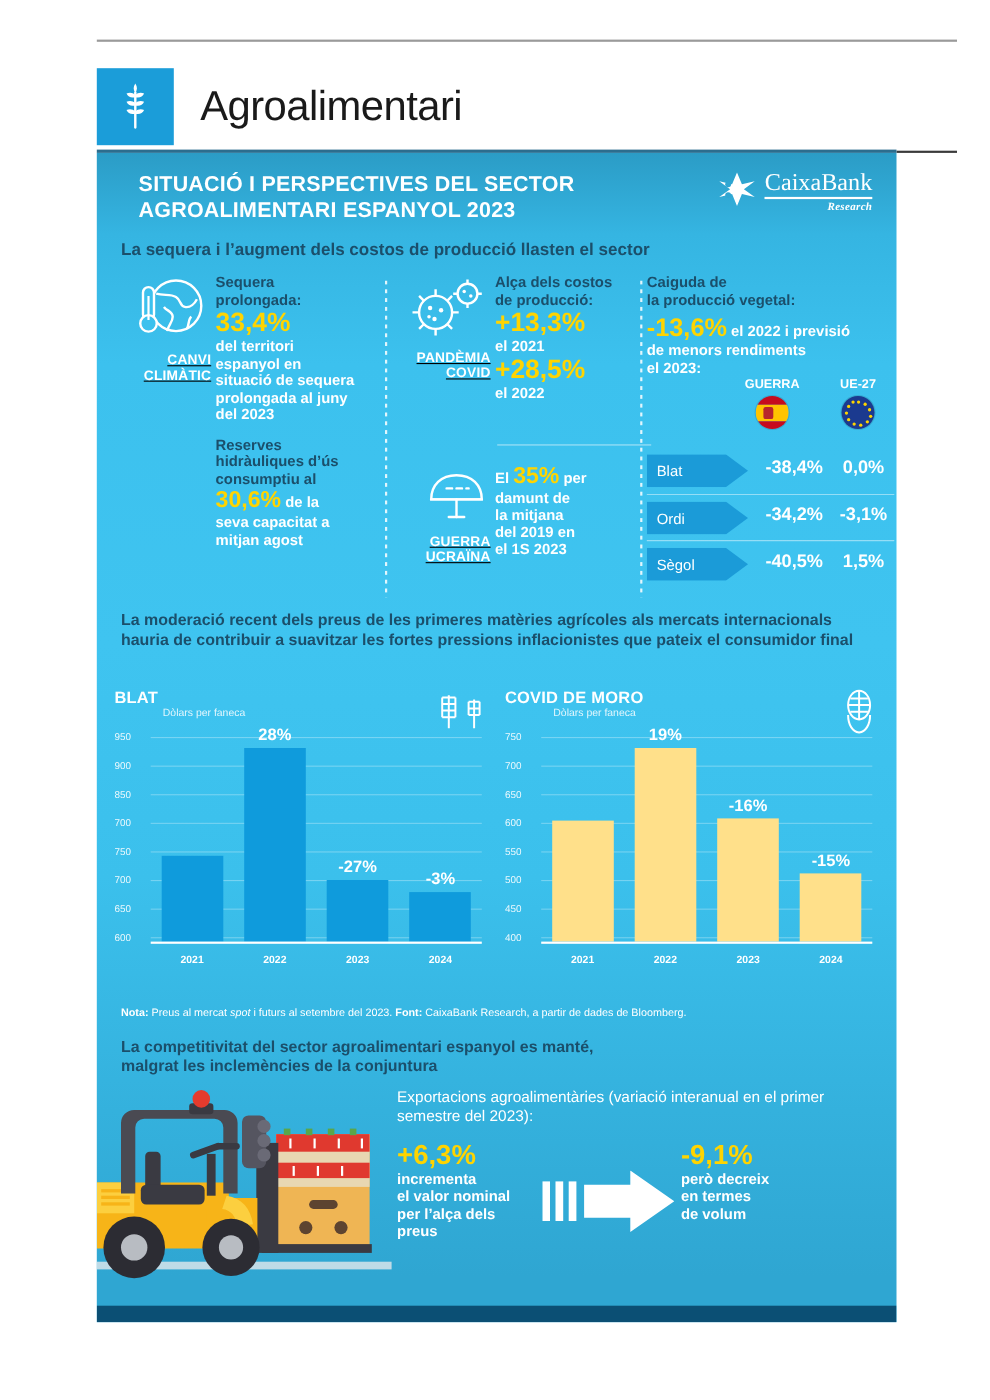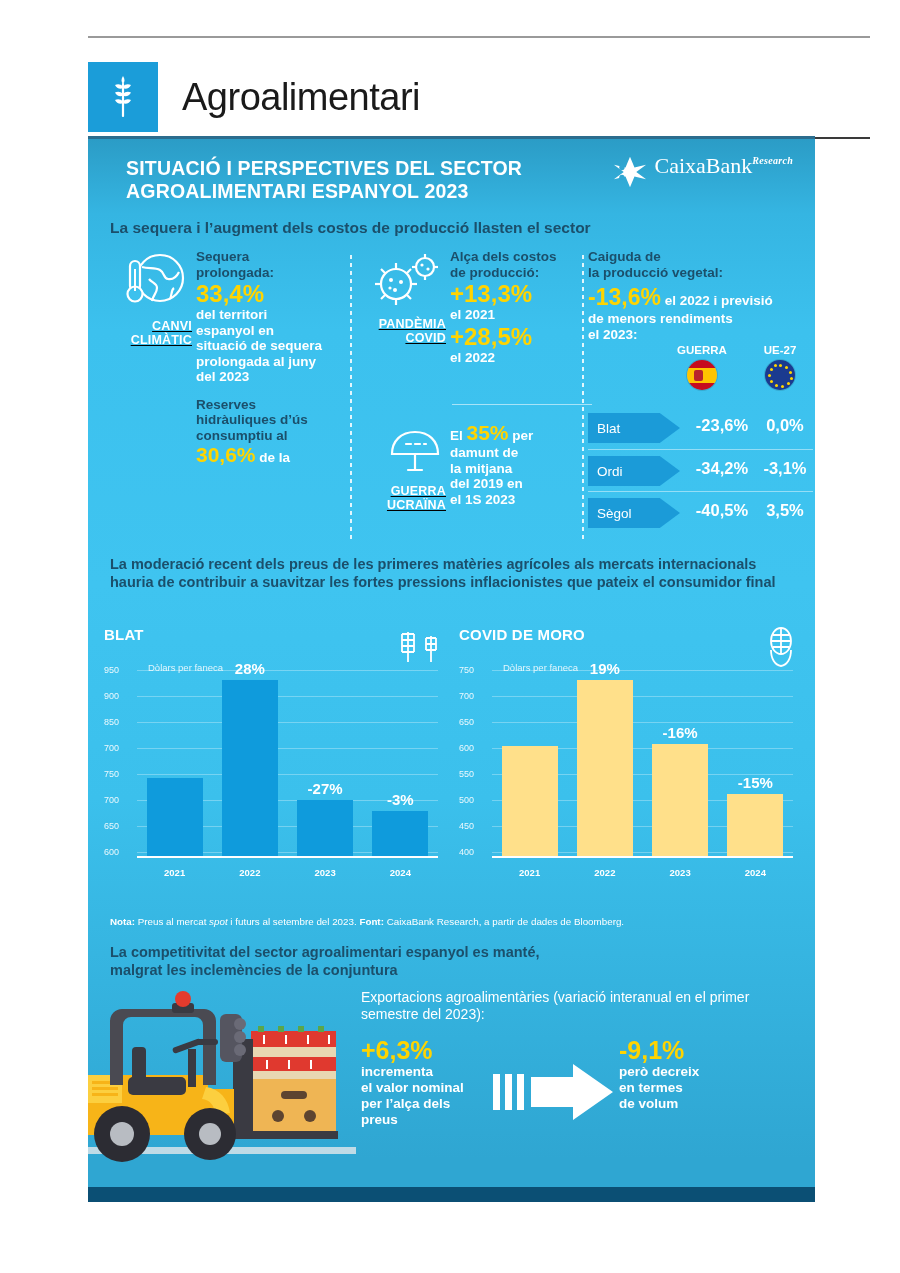--- a/index.html
+++ b/index.html
@@ -60,21 +60,21 @@
     letter-spacing: 0.2px;
   }
   .subtitle {
     position: absolute; left: 22px; top: 80px; width: 660px;
     color: #1b4f6b; font-weight: bold; font-size: 15.5px;
   }
 
   
   .cx-logo { position: absolute; right: 22px; top: 16px; display: flex; align-items: flex-start; }
   .cx-star { width: 36px; height: 34px; margin-right: 7px; }
-  .cx-text { display: flex; flex-direction: row; align-items: stretch; }
+  .cx-text { display: flex; flex-direction: column; align-items: stretch; }
   .cx-name { font-family: "Liberation Serif", serif; color:#fff; font-size: 22px; line-height: 22px; }
   .cx-underline { height: 1.5px; background: #fff; margin: 2px 0 2px 0; }
   .cx-research {
     font-family: "Liberation Serif", serif; color: #fff; font-size: 10px;
     font-weight: bold; font-style: italic; text-align: right; letter-spacing: .3px;
   }
 
   
   .facts { position: absolute; left: 0; top: 110px; width: 100%; height: 300px; }
   .col { position: absolute; top: 0; }
@@ -150,21 +150,21 @@
     position: absolute; left: 22px; top: 417px; width: 680px;
     color: #1b4f6b; font-weight: bold; font-size: 14.5px; line-height: 17.5px;
   }
 
   
   .charts { position: absolute; left: 16px; top: 487px; width: 700px; height: 280px; }
   .chart { position: absolute; top: 0; width: 345px; height: 280px; }
   .chart-left { left: 0; }
   .chart-right { left: 355px; }
   .chart-title { color:#fff; font-weight:bold; font-size:15px; letter-spacing:.2px; }
-  .chart-sub { color: rgba(255,255,255,.85); font-size: 9.5px; margin-top: 19px; padding-left: 44px; }
+  .chart-sub { color: rgba(255,255,255,.85); font-size: 9.5px; margin-top: 0; padding-left: 44px; }
   .chart-icon { position:absolute; right: 6px; top: 0px; }
 
   .plot { position: absolute; left: 0; top: 34px; width: 340px; height: 222px; }
   .gridline { position: absolute; left: 33px; right: 6px; height: 1px; background: rgba(255,255,255,.30); }
   .ytick { position: absolute; left: 0; width: 30px; text-align: left;
            color: rgba(255,255,255,.9); font-size: 9px; }
   .axis { position: absolute; left: 33px; right: 6px; bottom: 24px; height: 2px; background: #fff; }
   .bars { position: absolute; left: 33px; right: 6px; bottom: 26px; top: 0; display: flex;
           justify-content: space-around; align-items: flex-end; }
   .barcell { width: 24%; display:flex; flex-direction: column; align-items:center; justify-content:flex-end; height: 100%; }
@@ -268,20 +268,21 @@
       </div>
       <div class="fact-txt">
         <div class="fhead">Sequera<br>prolongada:</div>
         <div class="fbig">33,4%</div>
         <div class="fbody">del territori<br>espanyol en<br>situació de sequera<br>prolongada al juny<br>del 2023</div>
         <div style="height:12px"></div>
         <div class="fhead">Reserves<br>hidràuliques d’ús<br>consumptiu al</div>
         <div>
           <span class="yellow-inline">30,6%</span><span class="fbody-inline"> de la</span>
         </div>
+        <div class="fbody">seva capacitat a<br>mitjan agost</div>
       </div>
     </div>
 
     <div class="col col-b">
       <div class="icon-col">
         <svg width="80" height="60" viewBox="0 0 80 60" aria-hidden="true">
           <g fill="none" stroke="#fff" stroke-width="2.2">
             <circle cx="30" cy="33" r="15"></circle>
             <line x1="30" y1="12" x2="30" y2="18"></line>
               <line x1="30" y1="48" x2="30" y2="54"></line>
@@ -382,36 +383,36 @@
             </div>
           </div>
         </div>
       </div>
 
       <div class="crop-rows">
         <div class="crop-row">
           <div class="crop-chev">
             <span class="crop-name">Blat</span>
           </div>
-          <div class="crop-v1">-23,6%</div>
+          <div class="crop-v1">-38,4%</div>
           <div class="crop-v2">0,0%</div>
         </div>
         <div class="crop-row">
           <div class="crop-chev">
             <span class="crop-name">Ordi</span>
           </div>
           <div class="crop-v1">-34,2%</div>
           <div class="crop-v2">-3,1%</div>
         </div>
         <div class="crop-row">
           <div class="crop-chev">
             <span class="crop-name">Sègol</span>
           </div>
           <div class="crop-v1">-40,5%</div>
-          <div class="crop-v2">3,5%</div>
+          <div class="crop-v2">1,5%</div>
         </div>
       </div>
     </div>
   </div>
 
   <div class="sec2">La moderació recent dels preus de les primeres matèries agrícoles als mercats internacionals hauria de contribuir a suavitzar les fortes pressions inflacionistes que pateix el consumidor final</div>
 
   <div class="charts">
 
     <div class="chart chart-left">

